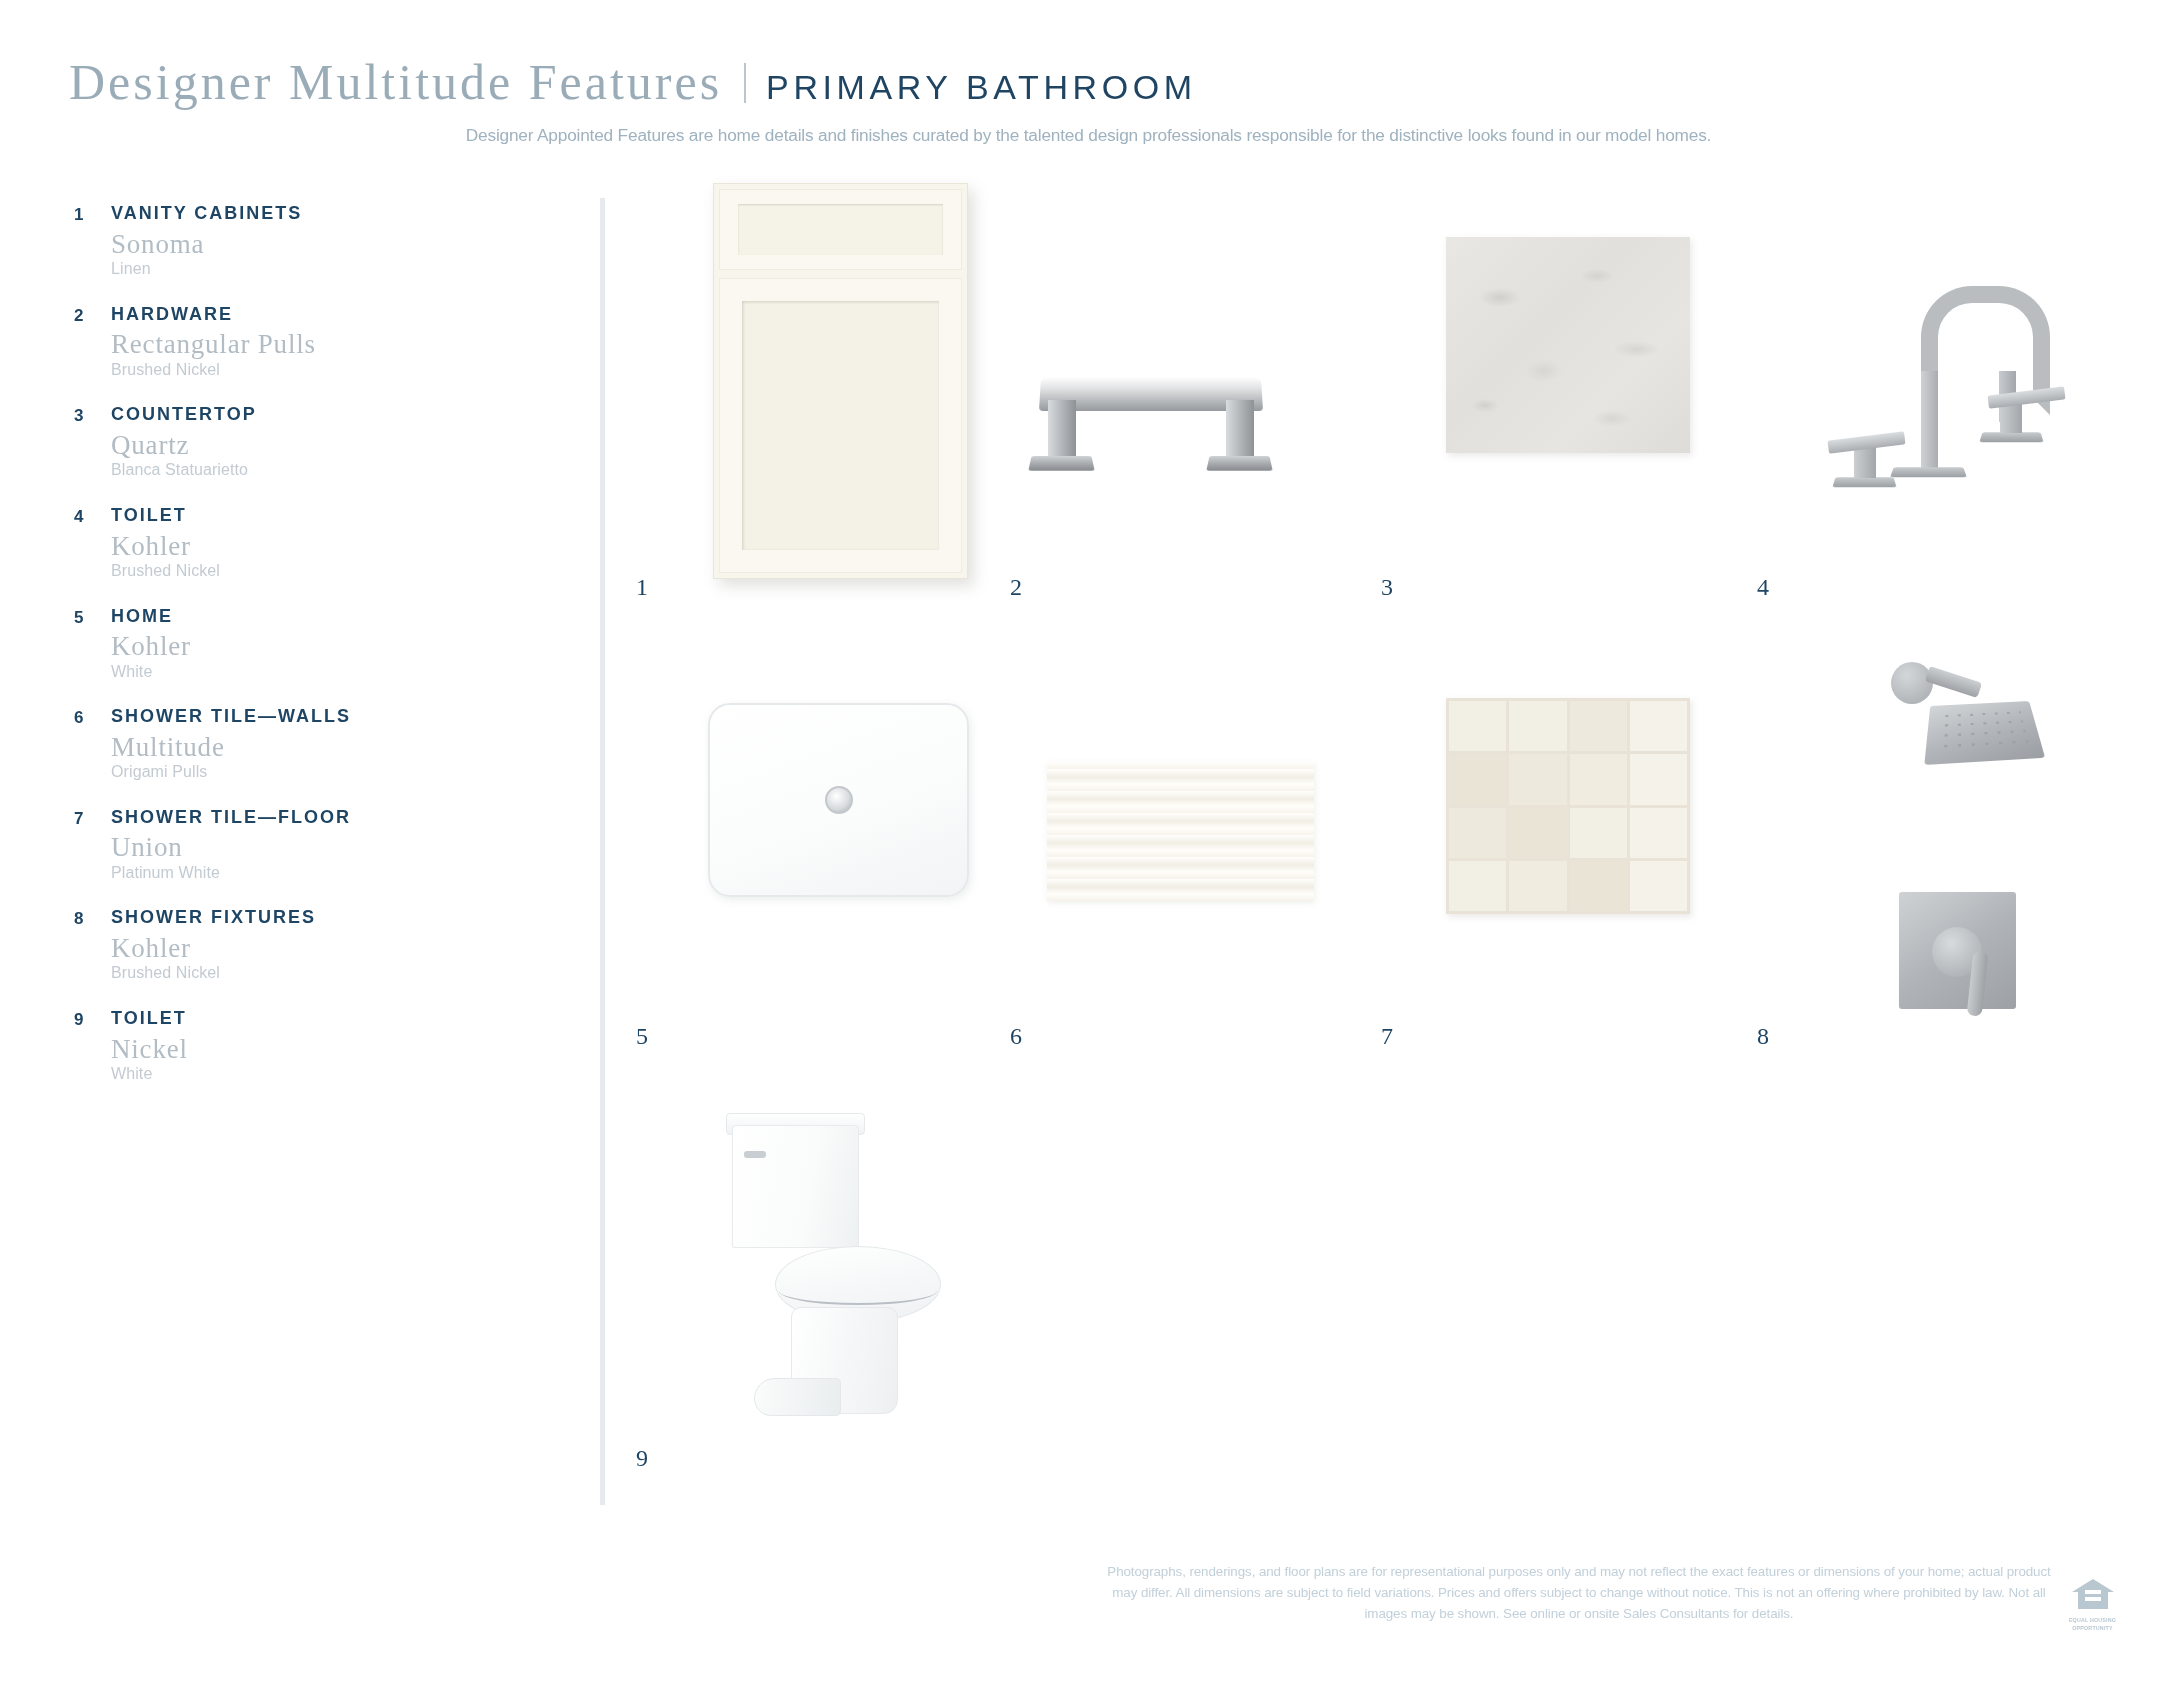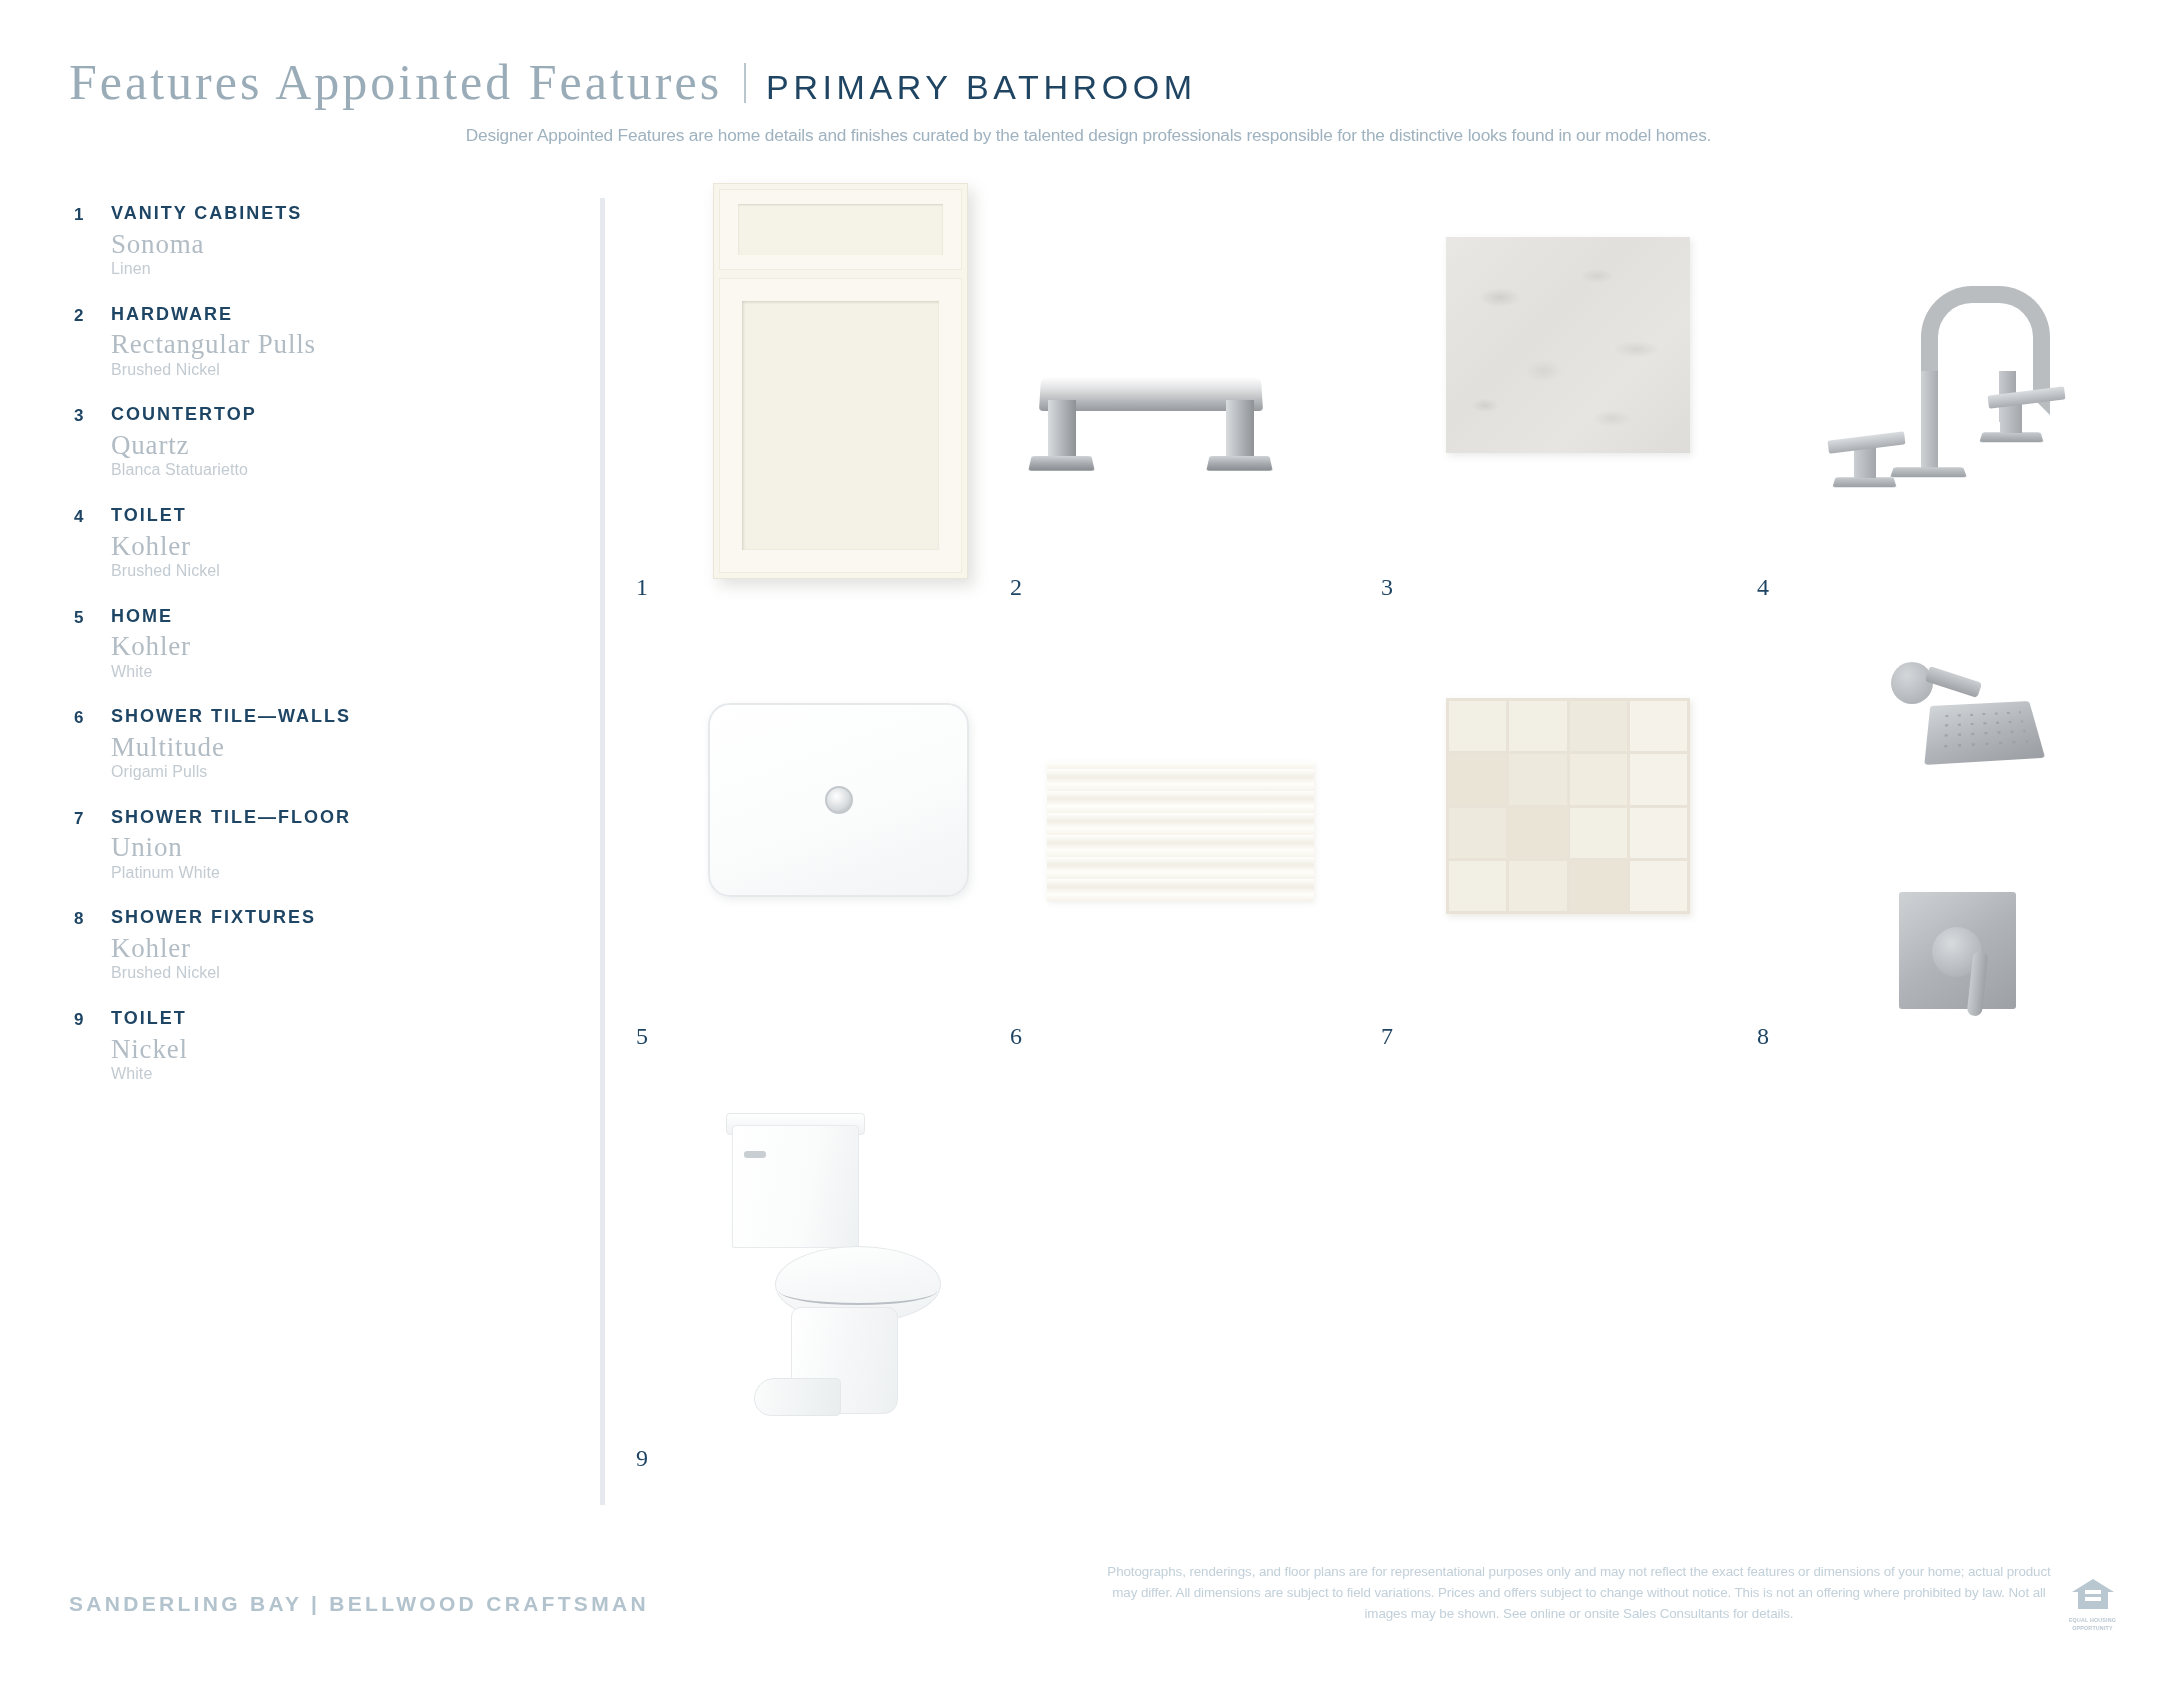--- a/index.html
+++ b/index.html
@@ -375,21 +375,21 @@
     line-height:1.25; margin-top:1px; font-weight:700;
   }
 </style>
 </head>
 <body>
 
 <div class="page">
 
   <div class="header">
     <div class="title-row">
-      <span class="title-script">Features Appointed Features</span>
+      <span class="title-script">Designer Multitude Features</span>
       <span class="title-sep"></span>
       <span class="title-bold">PRIMARY BATHROOM</span>
     </div>
     <div class="subtitle">Designer Appointed Features are home details and finishes curated by the talented design professionals responsible for the distinctive looks found in our model homes.</div>
   </div>
 
   <div class="vdivider"></div>
 
   <div class="legend">
 
@@ -555,21 +555,20 @@
         <div class="t-seatline"></div>
         <div class="t-base"></div>
         <div class="t-foot"></div>
       </div>
     </div>
     <div class="cell-num" style="left:22px; top:1262px;">9</div>
 
   </div>
 
   <div class="footer-left">
-    <div class="fl-line">SANDERLING BAY  |  BELLWOOD CRAFTSMAN</div>
   </div>
 
   <div class="disclaimer">Photographs, renderings, and floor plans are for representational purposes only and may not reflect the exact features or dimensions of your home; actual product may differ. All dimensions are subject to field variations. Prices and offers subject to change without notice. This is not an offering where prohibited by law. Not all images may be shown. See online or onsite Sales Consultants for details.</div>
 
   <div class="ehl">
     <svg class="ehl-icon" viewBox="0 0 46 36">
       <path d="M23 3 L44 16 L38 16 L38 33 L8 33 L8 16 L2 16 Z" fill="#b9c7d1"></path>
       <rect x="15" y="14" width="16" height="4" fill="#ffffff"></rect>
       <rect x="15" y="21" width="16" height="4" fill="#ffffff"></rect>
     </svg>

